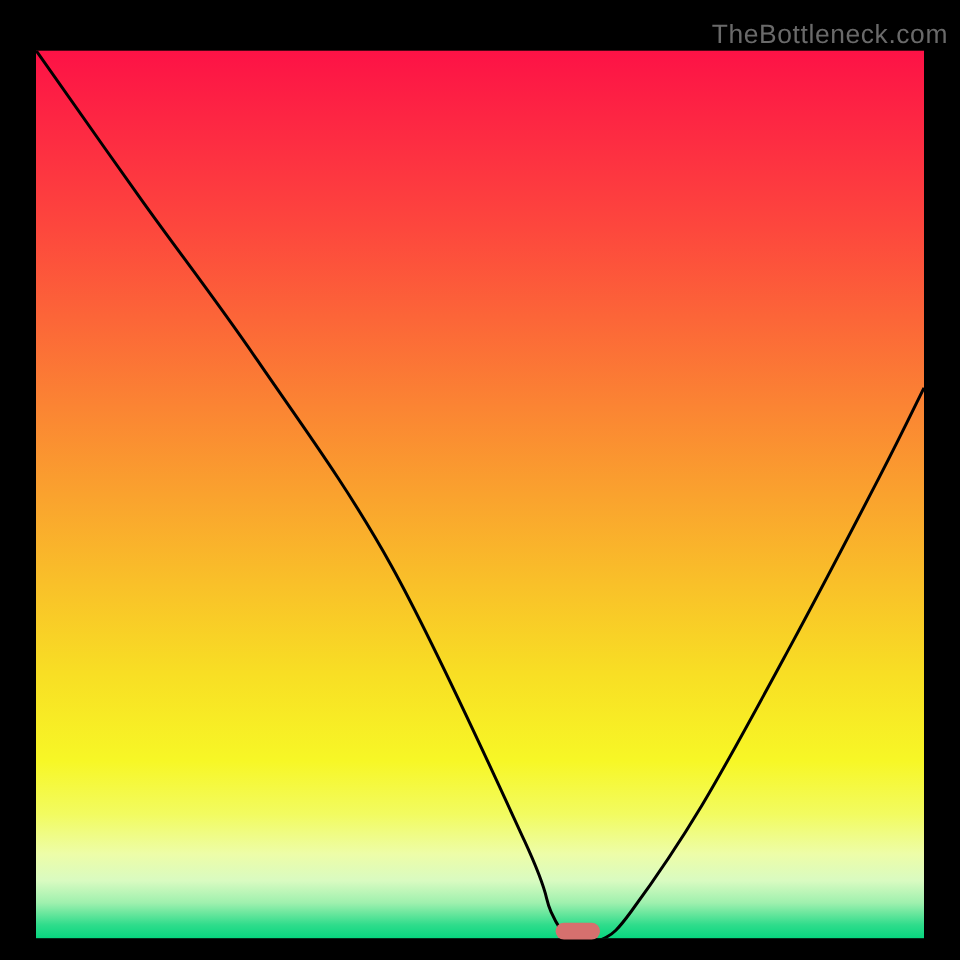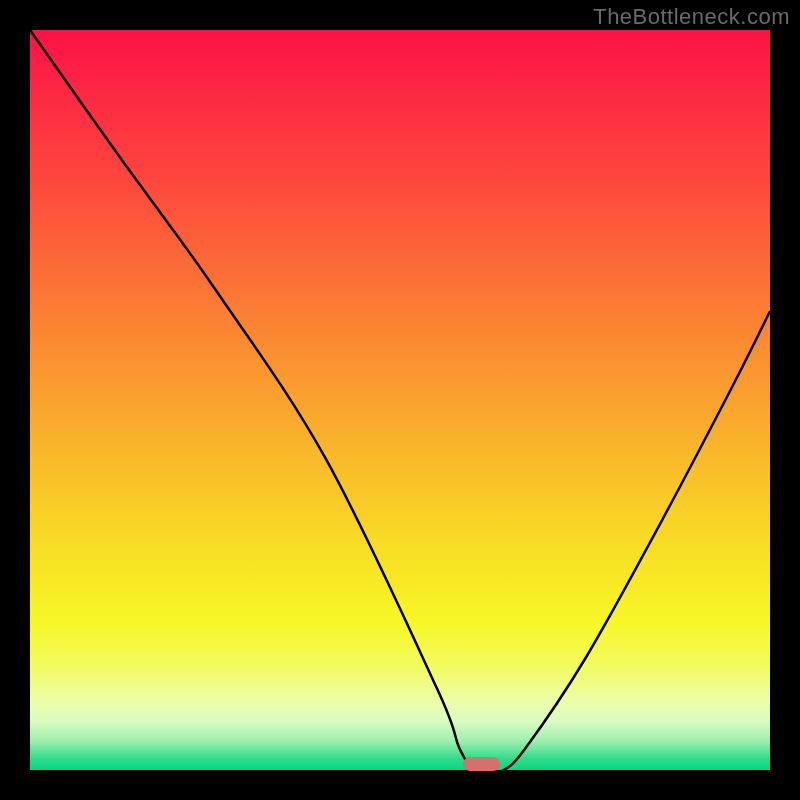--- a/index.html
+++ b/index.html
@@ -7,21 +7,21 @@
     padding: 0;
     width: 800px;
     height: 800px;
     background: #000;
     overflow: hidden;
     font-family: Arial, Helvetica, sans-serif;
   }
   .frame {
     position: absolute;
     left: 0;
-    top: 0;
+    top: 12px;
     width: 800px;
     height: 584px;
     background: #000;
   }
   .watermark {
     position: absolute;
     top: 4px;
     right: 10px;
     color: #6a6a6a;
     font-size: 22px;

